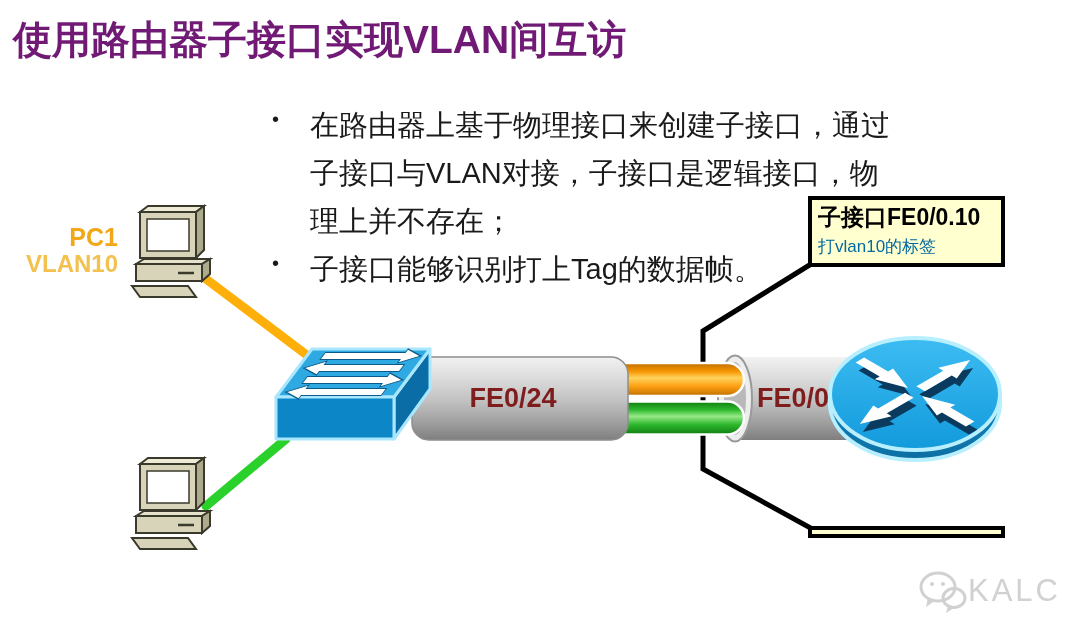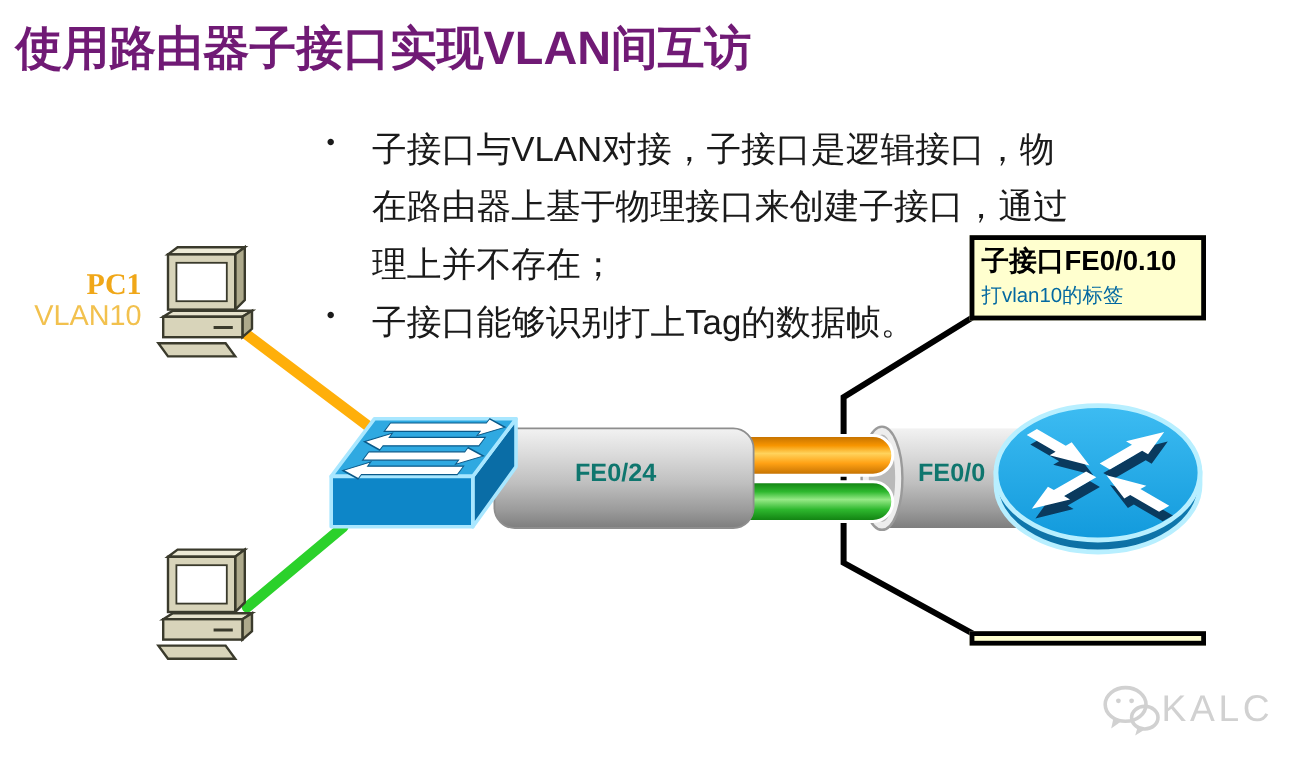--- a/index.html
+++ b/index.html
@@ -29,31 +29,31 @@
   }
 
   
   #bg-svg   { left:0; top:0; z-index:1; }
   .icon-svg { z-index:2; }
 
   
   .pc-labels { width:100px; text-align:right; z-index:3; }
   #pc1-labels { left:18px; top:224px; }
   #pc2-labels { left:18px; top:476px; }
-  .pc-name  { font-size:25px; font-weight:bold; line-height:27px;font-family:Liberation Serif, serif; }
+  .pc-name  { font-size:25px; font-weight:bold; line-height:27px; }
   .pc-vlan  { font-size:24px; line-height:26px; }
   #pc1-labels .pc-name { color:#F0A718; }
-  #pc1-labels .pc-vlan { color:#F2C14E; }
+  #pc1-labels .pc-vlan { color:#F2C14E;font-weight:bold; }
   #pc2-labels .pc-name { color:#6F7A1F; }
   #pc2-labels .pc-vlan { color:#95A04F; }
 
   
   .port-label {
-    width:130px; text-align:center; font-size:21px; font-weight:bold;
-    color:#0f766e; z-index:3; white-space:nowrap;
+    width:130px; text-align:center; font-size:27px; font-weight:bold;
+    color:#7f1d1d; z-index:3; white-space:nowrap;
   }
   #fe024-label { left:448px; top:383px; }
   #fe00-label  { left:728px; top:383px; }
 
   
   .callout {
     width:197px; background:#FFFFCF; border:4px solid #000;
     padding:2px 6px; z-index:4;
   }
   #callout-top    { left:808px; top:196px; }
@@ -74,22 +74,22 @@
 <body>
 
 <div id="stage">
 
   <div id="title" class="abs">使用路由器子接口实现VLAN间互访</div>
 
   <div id="bullets" class="abs">
     <div class="bullet-item">
       <span class="bullet-dot">•</span>
       <div class="bullet-lines">
+        <div class="bullet-line">在路由器上基于物理接口来创建子接口，通过</div>
         <div class="bullet-line">子接口与VLAN对接，子接口是逻辑接口，物</div>
-        <div class="bullet-line">在路由器上基于物理接口来创建子接口，通过</div>
         <div class="bullet-line">理上并不存在；</div>
       </div>
     </div>
     <div class="bullet-item">
       <span class="bullet-dot">•</span>
       <div class="bullet-lines">
         <div class="bullet-line">子接口能够识别打上Tag的数据帧。</div>
       </div>
     </div>
   </div>

